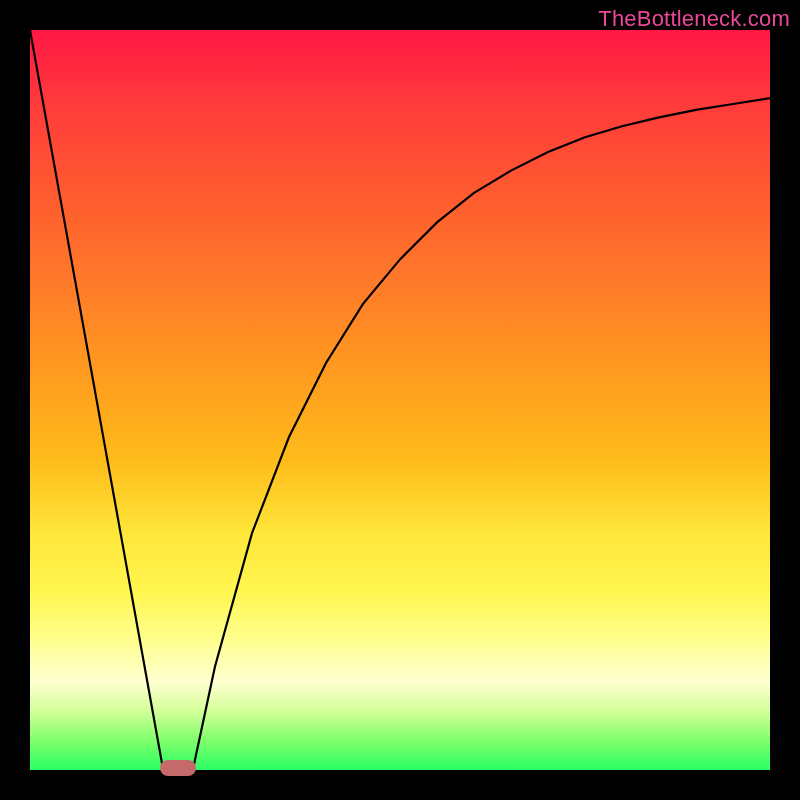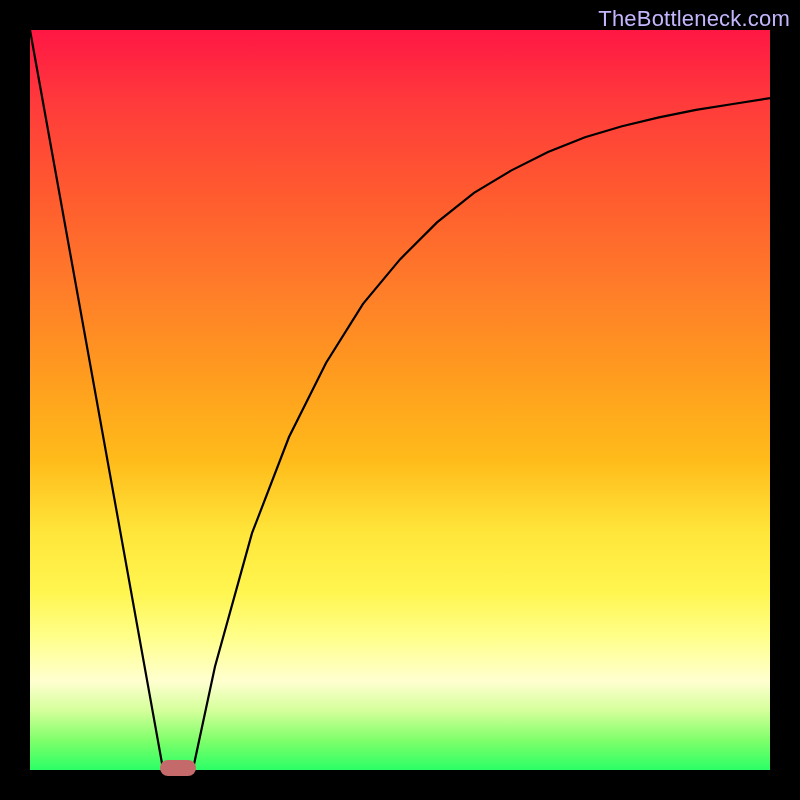--- a/index.html
+++ b/index.html
@@ -39,21 +39,21 @@
     height: 16px;
     border-radius: 8px;
     background: #c56a6a;
   }
   .watermark {
     position: absolute;
     top: 6px;
     right: 10px;
     font-family: Arial, Helvetica, sans-serif;
     font-size: 22px;
-    color: #c4b5fd;
+    color: #ec4899;
     letter-spacing: 0.2px;
     user-select: none;
   }
   .curve-svg {
     position: absolute;
     left: 0;
     top: 0;
     width: 740px;
     height: 740px;
     overflow: visible;

